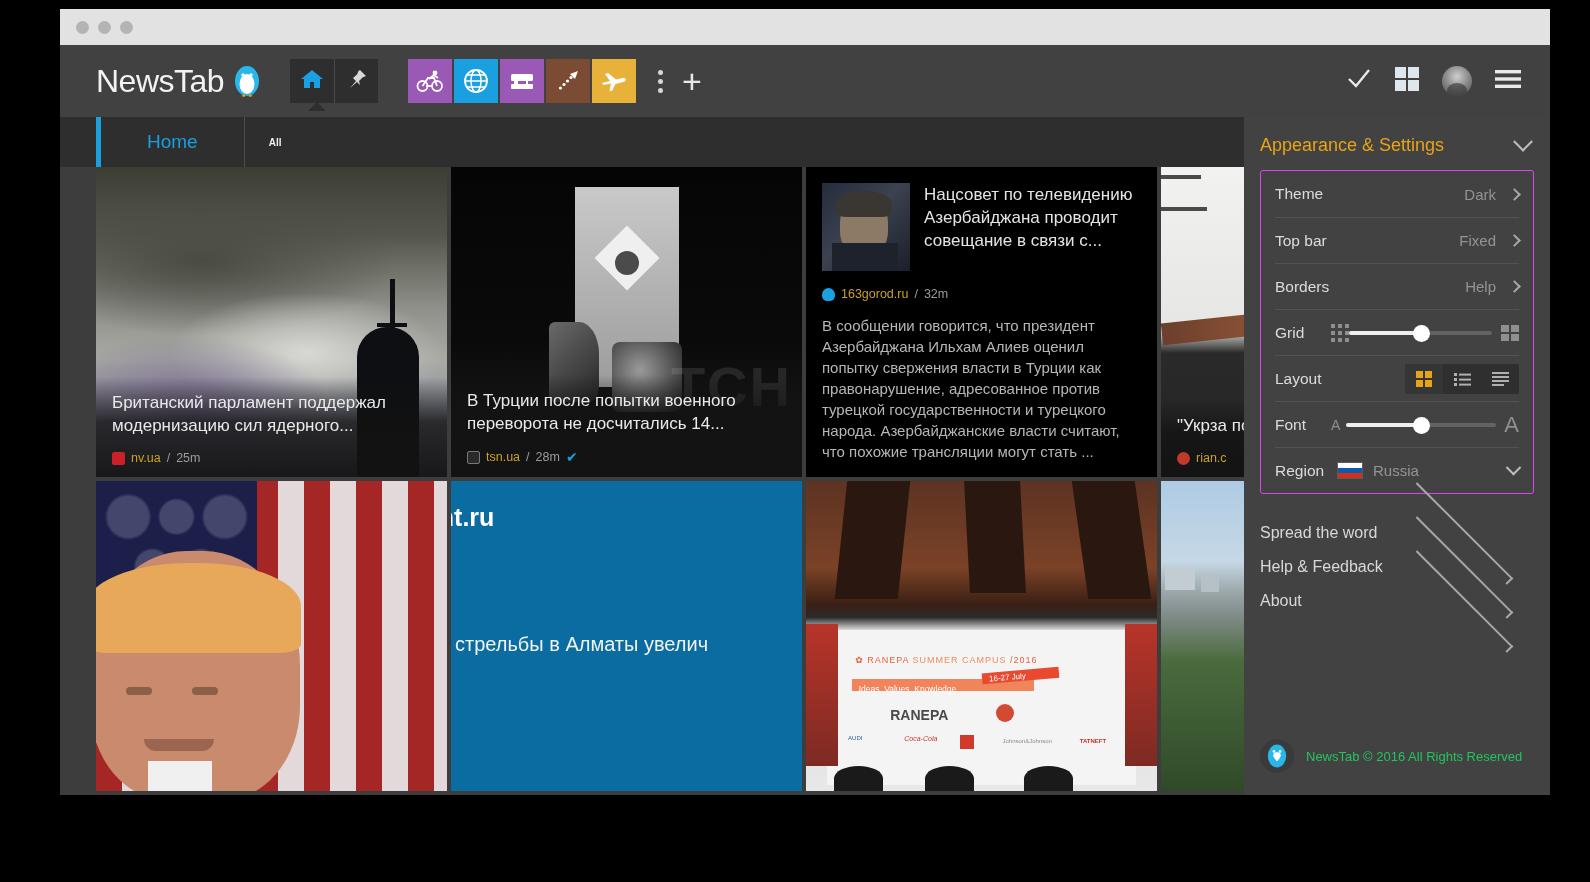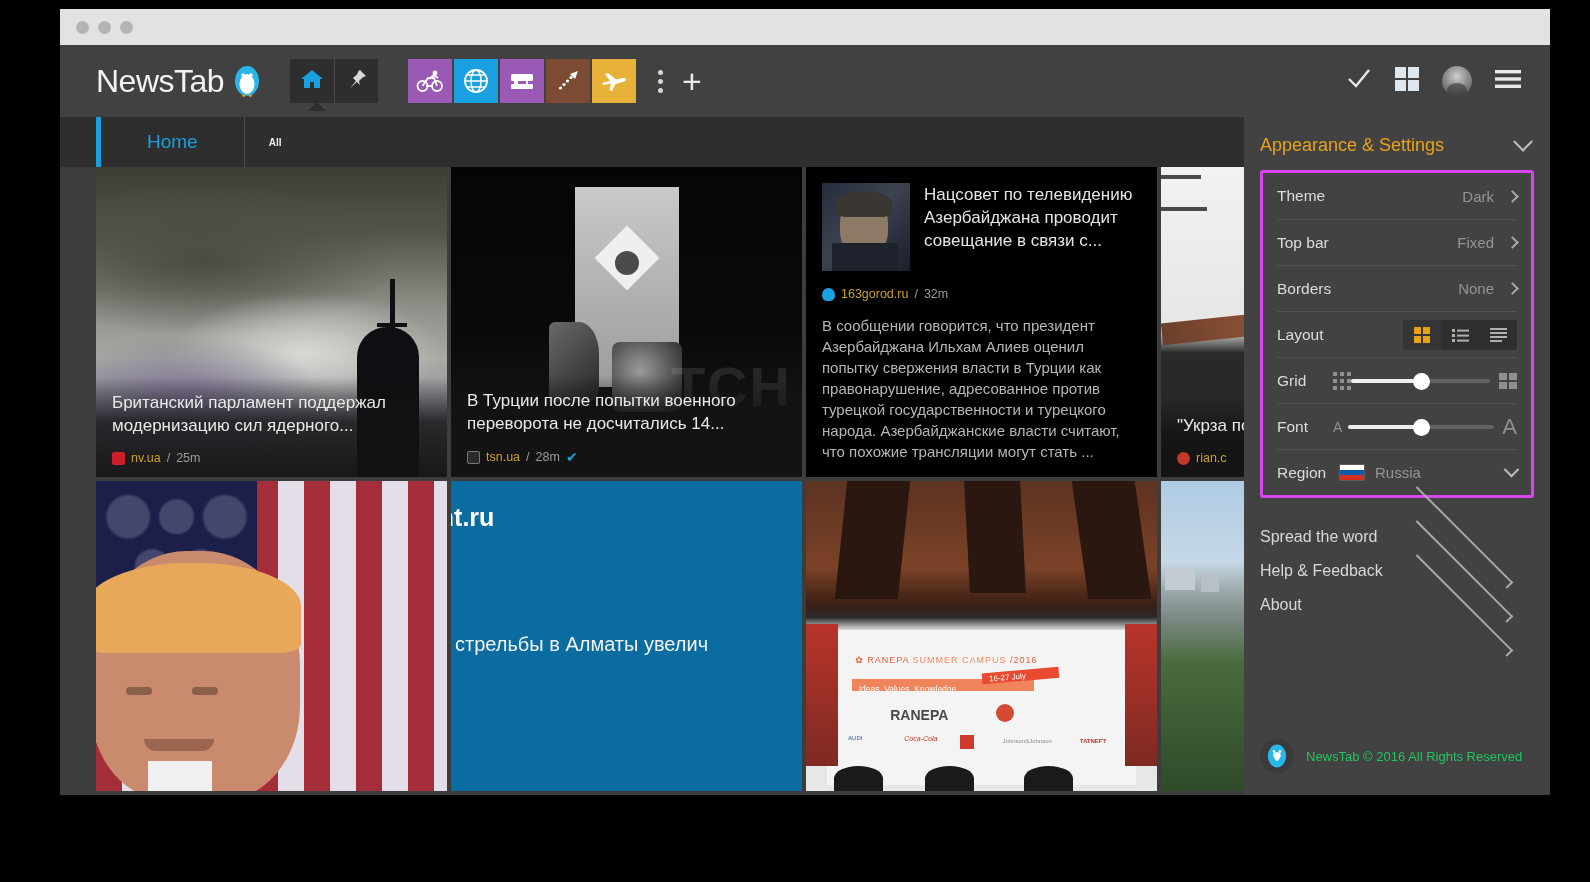--- a/index.html
+++ b/index.html
@@ -206,21 +206,21 @@
     display: flex;
     gap: 4px;
     flex-wrap: wrap;
     width: 1430px;
   }
   .card {
     width: 351px;
     height: 310px;
     position: relative;
     overflow: hidden;
-    background: #fca5a5;
+    background: #f97316;
   }
 
   .card-photo { position: absolute; inset: 0; }
 
   .card-overlay {
     position: absolute;
     left: 0; right: 0; bottom: 0;
     padding: 14px 16px 12px;
     background: linear-gradient(to top, rgba(18,18,18,0.92) 0%, rgba(18,18,18,0.80) 55%, rgba(18,18,18,0.0) 100%);
   }
@@ -318,21 +318,21 @@
   }
   .chev-down {
     width: 14px; height: 14px;
     border-right: 2px solid #bdbdbd;
     border-bottom: 2px solid #bdbdbd;
     transform: rotate(45deg) translate(-3px,-3px);
   }
 
   .settings-box {
     margin: 0 16px;
-    border: 3px solid #d946ef;
+    border: 1px solid #d946ef;
     border-radius: 3px;
     padding: 0 14px;
   }
   .srow {
     display: flex;
     align-items: center;
     height: 46px;
     border-top: 1px solid #525252;
   }
   .srow:first-child { border-top: none; }
@@ -727,22 +727,53 @@
           </div>
 
           <div class="srow">
             <span class="slabel">Top bar</span>
             <span class="svalue">Fixed</span>
             <span class="chev-right"></span>
           </div>
 
           <div class="srow">
             <span class="slabel">Borders</span>
-            <span class="svalue">None</span>
+            <span class="svalue">Help</span>
             <span class="chev-right"></span>
+          </div>
+
+          <div class="srow">
+            <span class="slabel" style="flex:none;width:56px">Grid</span>
+            <span class="mini">
+              <svg width="18" height="18" viewBox="0 0 18 18">
+                <rect x="0" y="0" width="4" height="4" fill="#8f8f8f"></rect>
+                  <rect x="7" y="0" width="4" height="4" fill="#8f8f8f"></rect>
+                  <rect x="14" y="0" width="4" height="4" fill="#8f8f8f"></rect>
+                <rect x="0" y="7" width="4" height="4" fill="#8f8f8f"></rect>
+                  <rect x="7" y="7" width="4" height="4" fill="#8f8f8f"></rect>
+                  <rect x="14" y="7" width="4" height="4" fill="#8f8f8f"></rect>
+                <rect x="0" y="14" width="4" height="4" fill="#8f8f8f"></rect>
+                  <rect x="7" y="14" width="4" height="4" fill="#8f8f8f"></rect>
+                  <rect x="14" y="14" width="4" height="4" fill="#8f8f8f"></rect>
+              </svg>
+            </span>
+            <span class="slider-wrap">
+              <span class="track">
+                <span class="filled"></span>
+                <span class="knob"></span>
+              </span>
+            </span>
+            <span class="mini" style="margin-left:9px">
+              <svg width="18" height="18" viewBox="0 0 18 18">
+                <rect x="0" y="1" width="8" height="7" fill="#8f8f8f"></rect>
+                  <rect x="10" y="1" width="8" height="7" fill="#8f8f8f"></rect>
+                <rect x="0" y="10" width="8" height="7" fill="#8f8f8f"></rect>
+                  <rect x="10" y="10" width="8" height="7" fill="#8f8f8f"></rect>
+              </svg>
+            </span>
           </div>
 
           <div class="srow">
             <span class="slabel">Layout</span>
             <span class="seg">
               <span class="seg-item active">
                 <svg width="16" height="16" viewBox="0 0 16 16">
                   <rect x="0" y="0" width="7" height="7" fill="#e8a317"></rect>
                   <rect x="9" y="0" width="7" height="7" fill="#e8a317"></rect>
                   <rect x="0" y="9" width="7" height="7" fill="#e8a317"></rect>
@@ -764,51 +795,20 @@
                   <rect x="0" y="0" width="17" height="2" fill="#b0b0b0"></rect>
                   <rect x="0" y="4" width="17" height="2" fill="#b0b0b0"></rect>
                   <rect x="0" y="8" width="17" height="2" fill="#b0b0b0"></rect>
                   <rect x="0" y="12" width="12" height="2" fill="#b0b0b0"></rect>
                 </svg>
               </span>
             </span>
           </div>
 
           <div class="srow">
-            <span class="slabel" style="flex:none;width:56px">Grid</span>
-            <span class="mini">
-              <svg width="18" height="18" viewBox="0 0 18 18">
-                <rect x="0" y="0" width="4" height="4" fill="#8f8f8f"></rect>
-                  <rect x="7" y="0" width="4" height="4" fill="#8f8f8f"></rect>
-                  <rect x="14" y="0" width="4" height="4" fill="#8f8f8f"></rect>
-                <rect x="0" y="7" width="4" height="4" fill="#8f8f8f"></rect>
-                  <rect x="7" y="7" width="4" height="4" fill="#8f8f8f"></rect>
-                  <rect x="14" y="7" width="4" height="4" fill="#8f8f8f"></rect>
-                <rect x="0" y="14" width="4" height="4" fill="#8f8f8f"></rect>
-                  <rect x="7" y="14" width="4" height="4" fill="#8f8f8f"></rect>
-                  <rect x="14" y="14" width="4" height="4" fill="#8f8f8f"></rect>
-              </svg>
-            </span>
-            <span class="slider-wrap">
-              <span class="track">
-                <span class="filled"></span>
-                <span class="knob"></span>
-              </span>
-            </span>
-            <span class="mini" style="margin-left:9px">
-              <svg width="18" height="18" viewBox="0 0 18 18">
-                <rect x="0" y="1" width="8" height="7" fill="#8f8f8f"></rect>
-                  <rect x="10" y="1" width="8" height="7" fill="#8f8f8f"></rect>
-                <rect x="0" y="10" width="8" height="7" fill="#8f8f8f"></rect>
-                  <rect x="10" y="10" width="8" height="7" fill="#8f8f8f"></rect>
-              </svg>
-            </span>
-          </div>
-
-          <div class="srow">
             <span class="slabel" style="flex:none;width:56px">Font</span>
             <span class="mini icon-a-small">A</span>
             <span class="slider-wrap" style="margin-left:6px">
               <span class="track">
                 <span class="filled"></span>
                 <span class="knob"></span>
               </span>
             </span>
             <span class="mini icon-a-big" style="margin-left:8px">A</span>
           </div>

